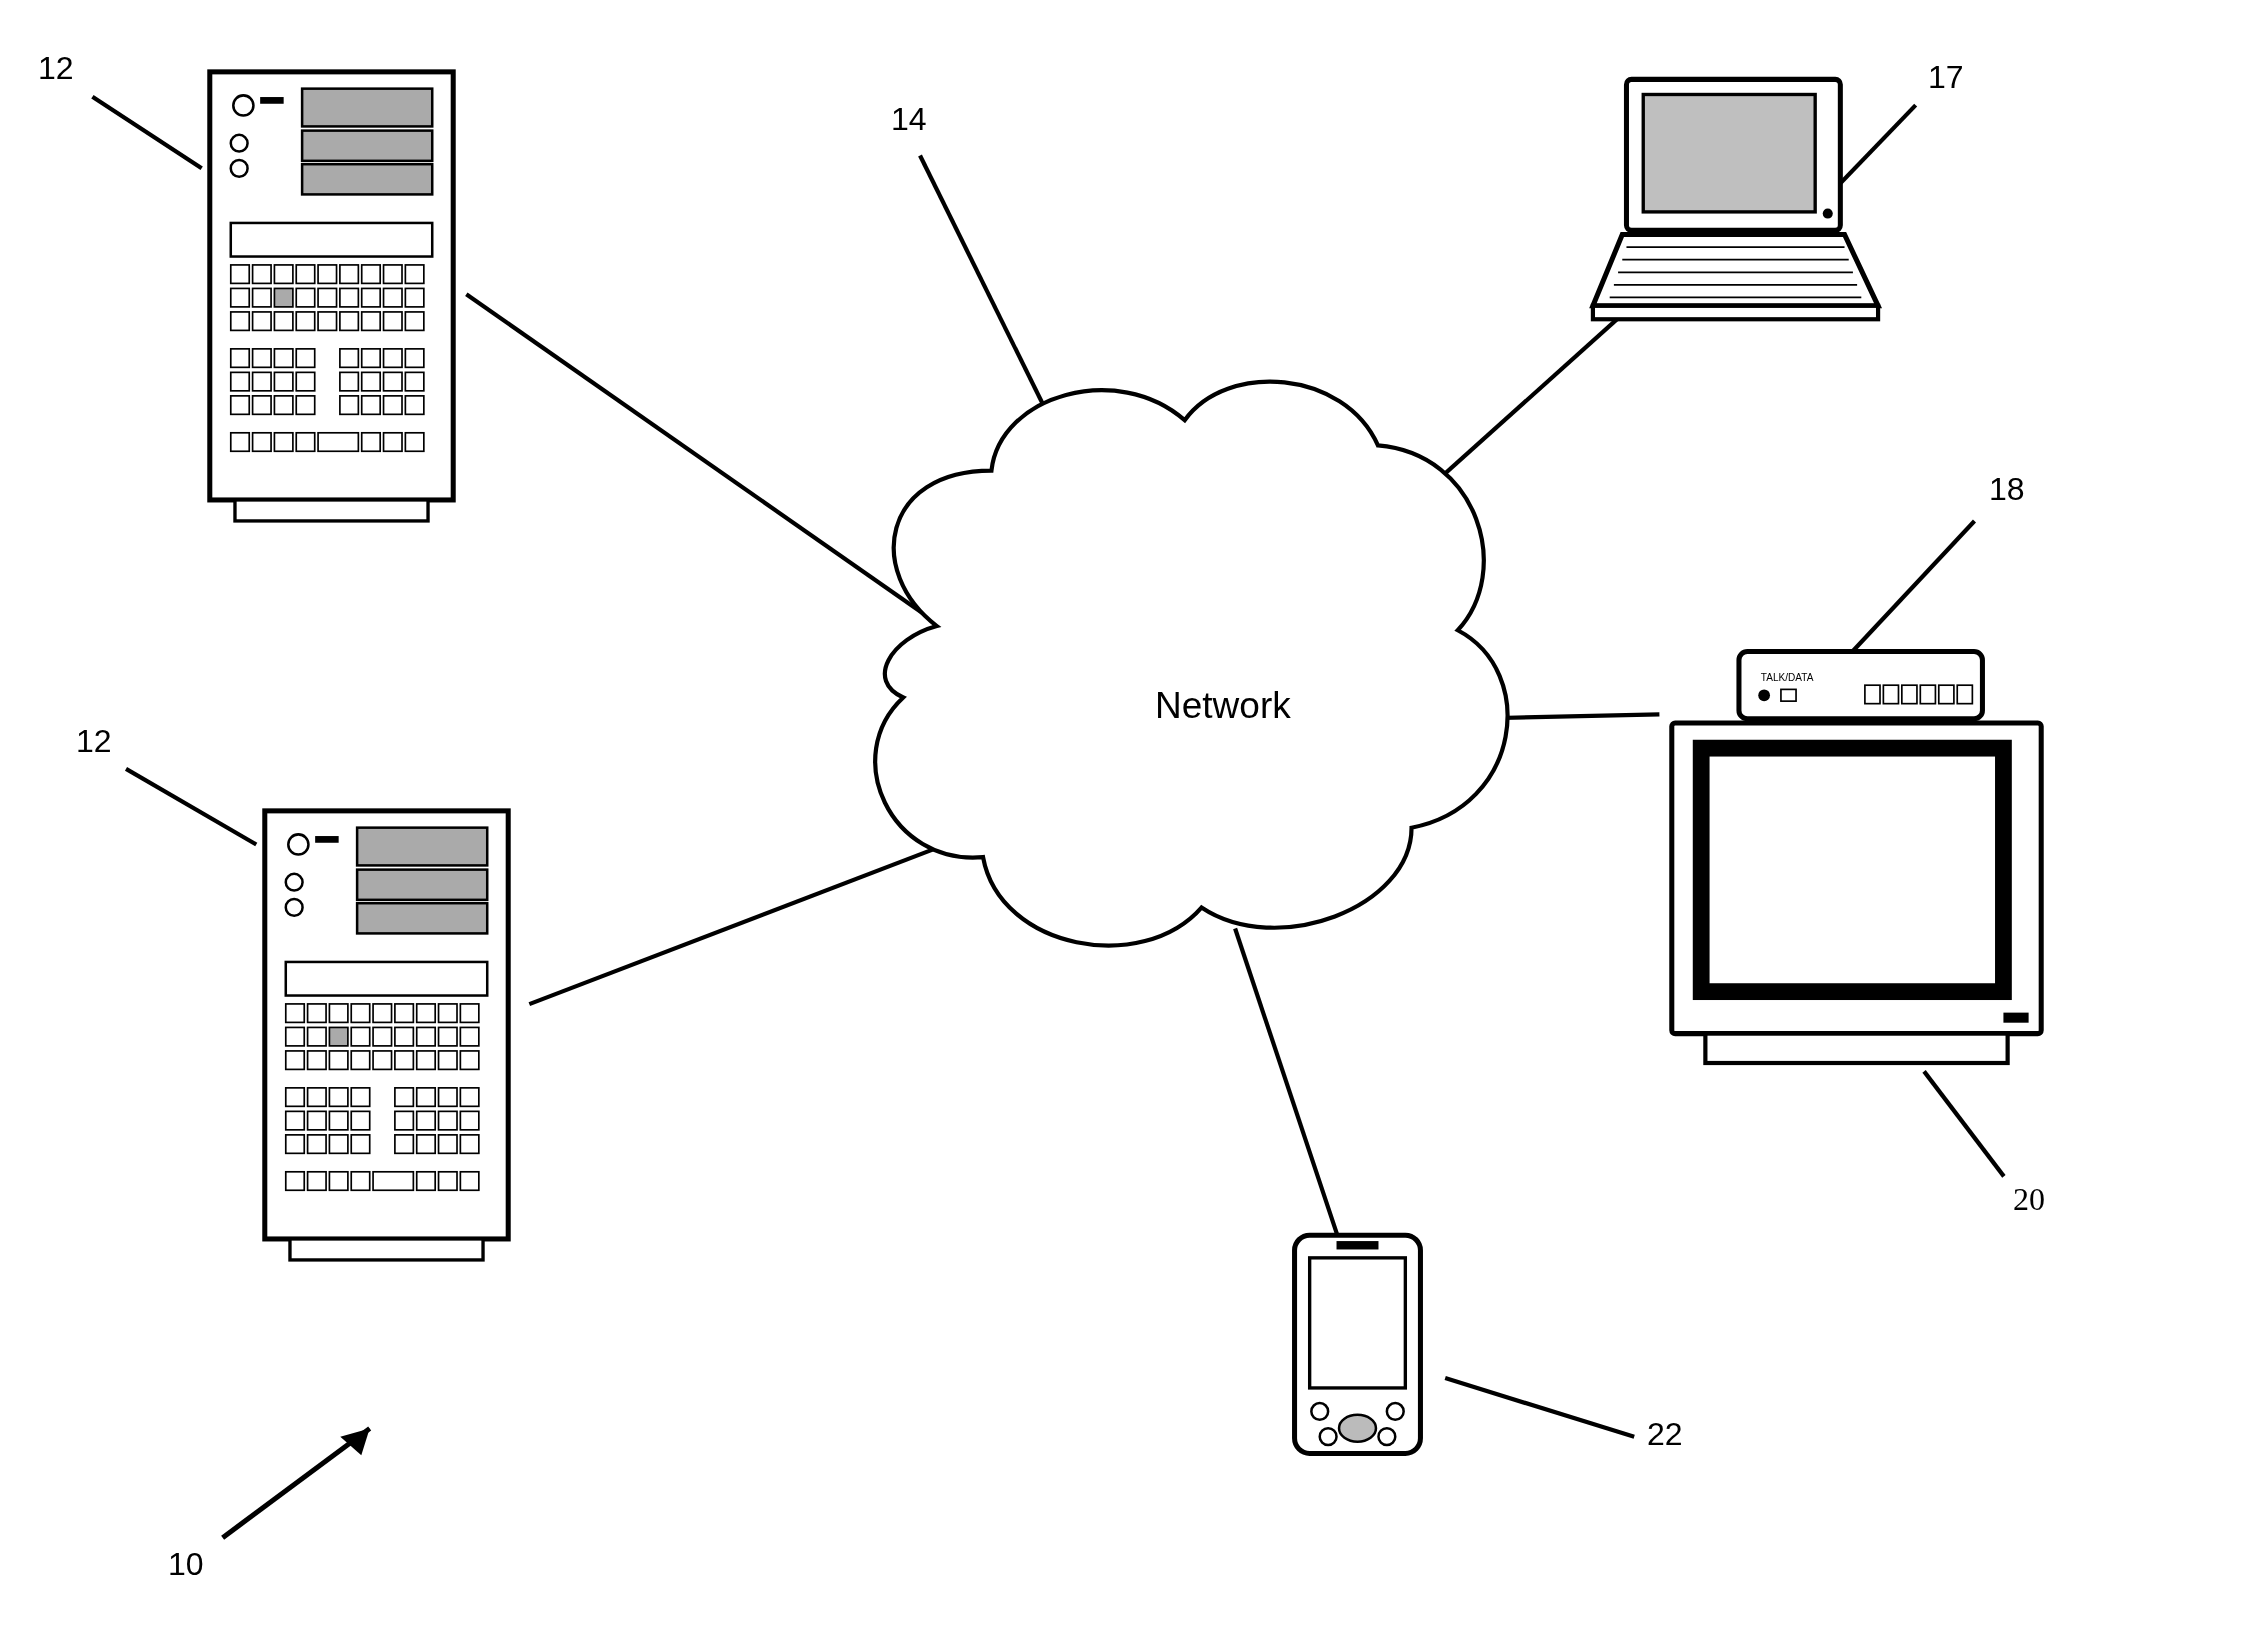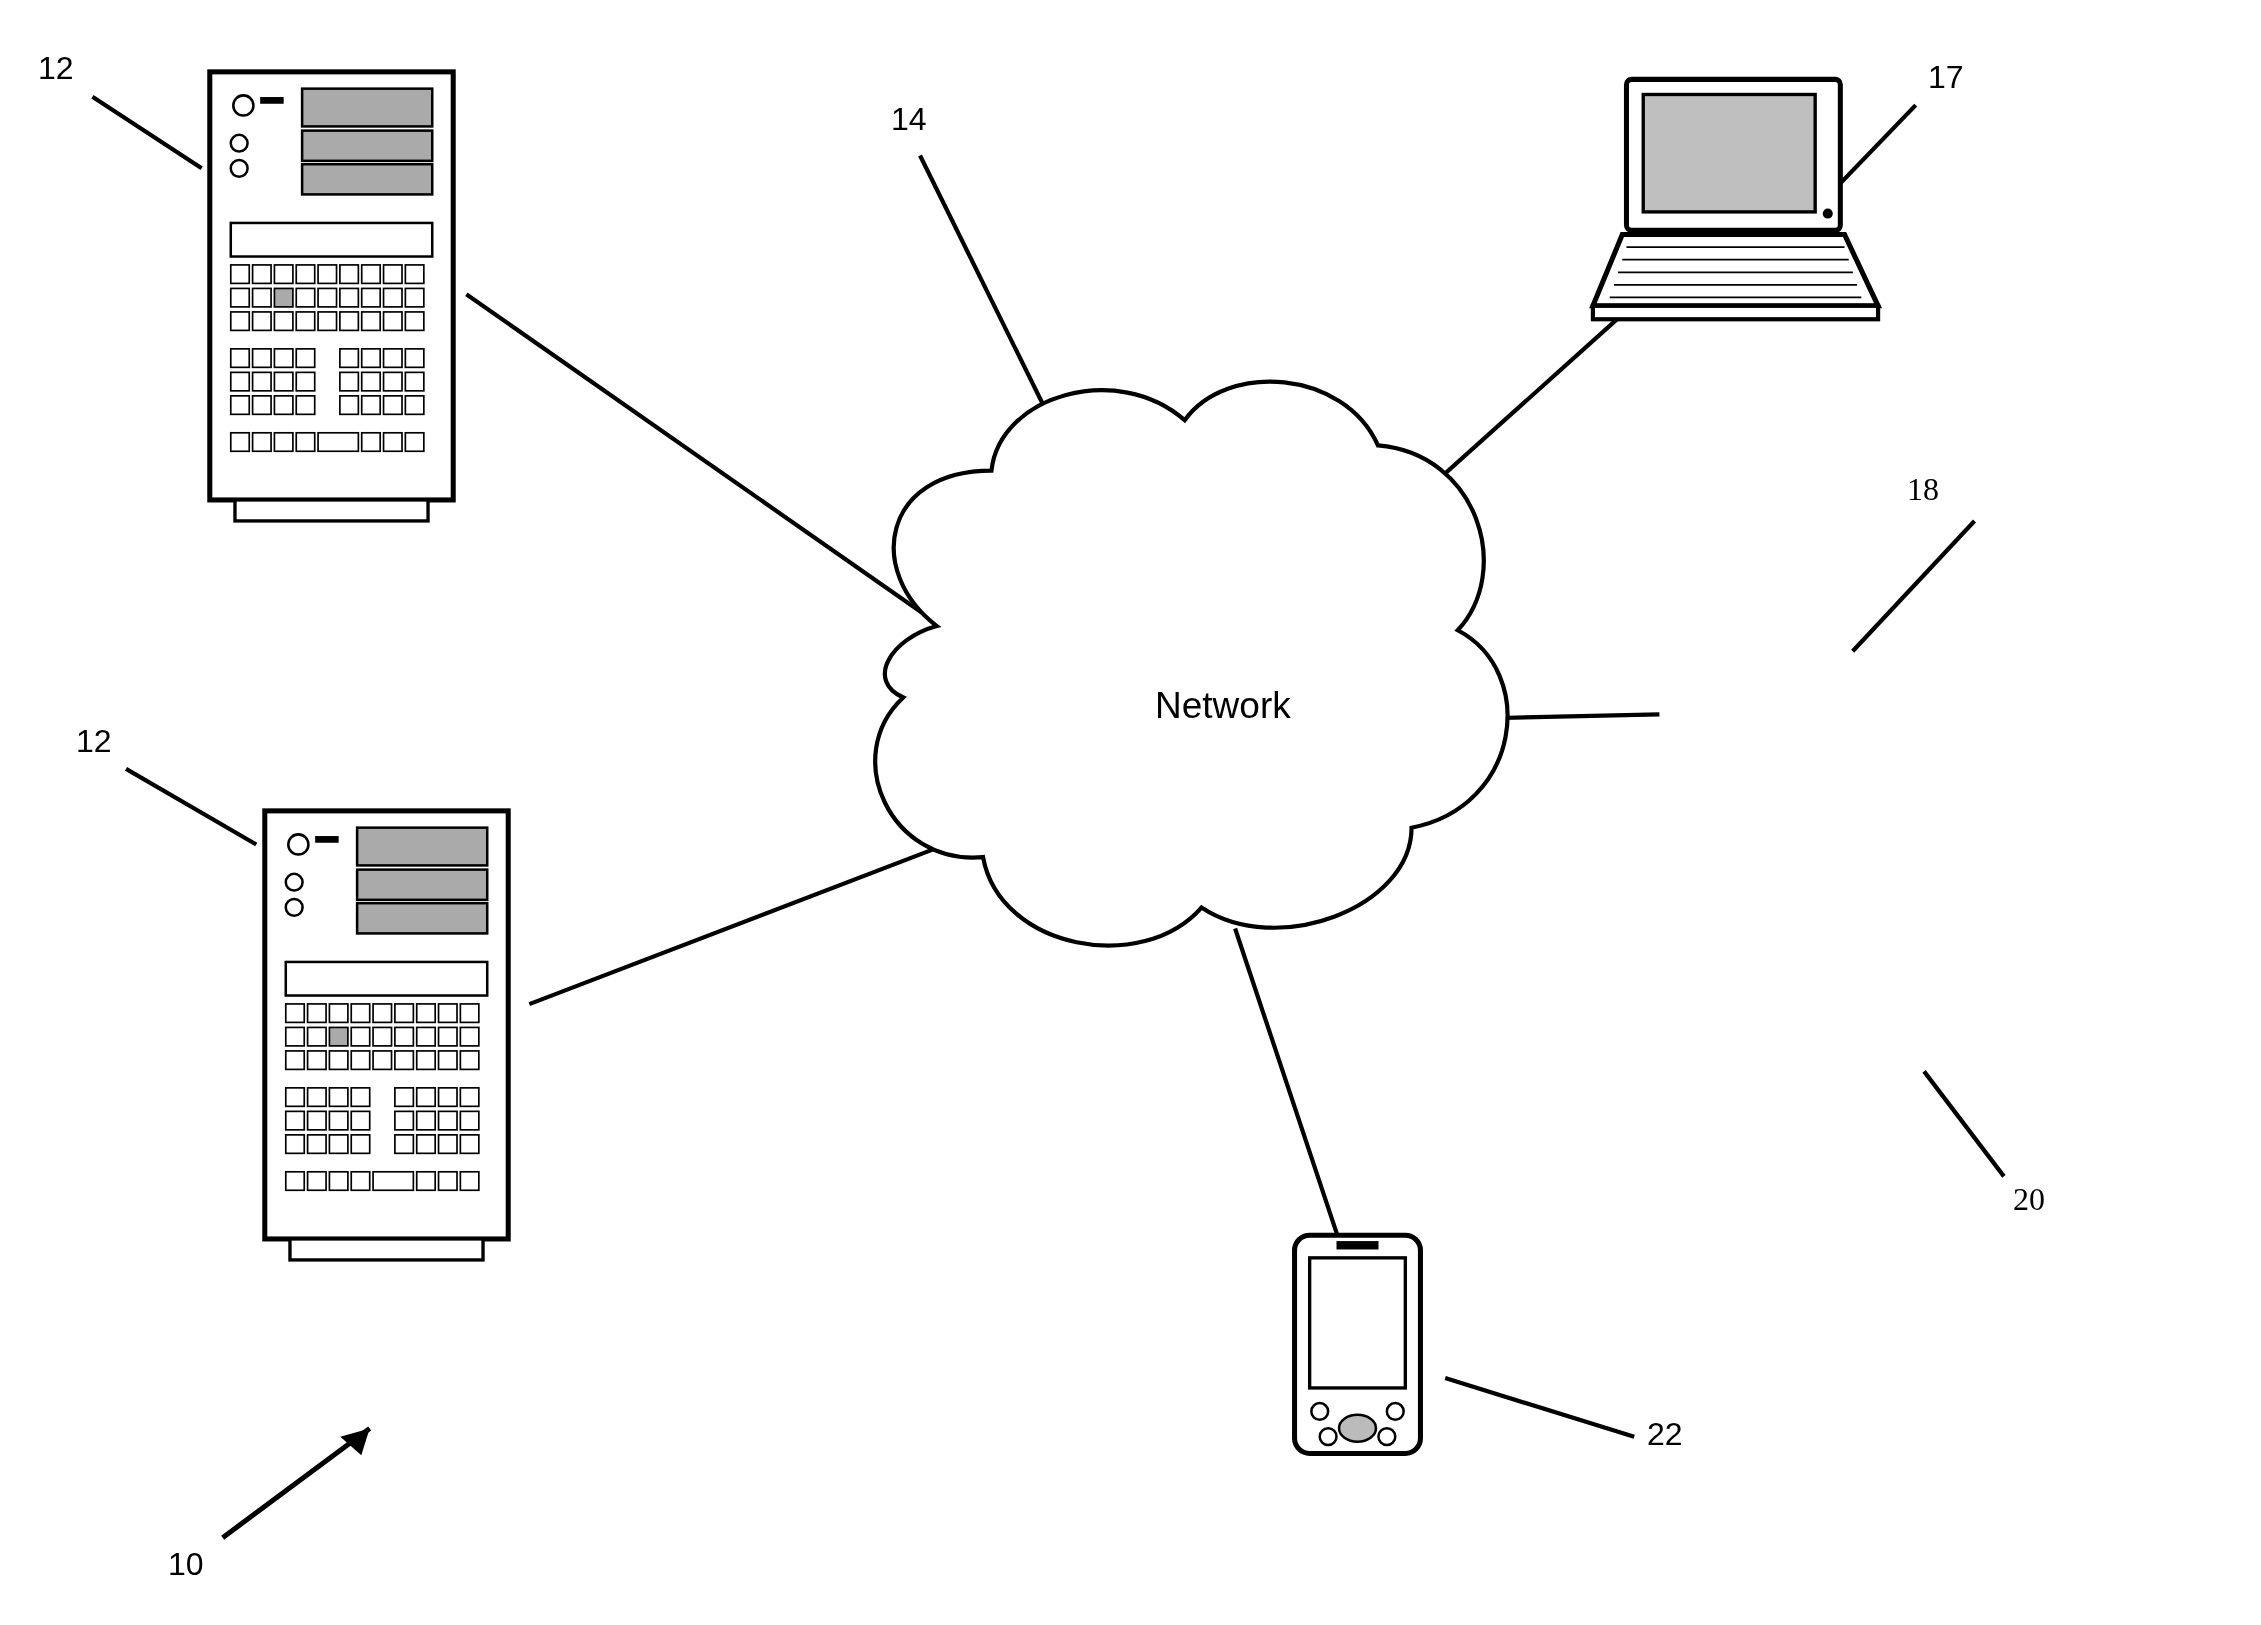--- a/index.html
+++ b/index.html
@@ -285,38 +285,62 @@
       <g stroke="#000" stroke-width="2">
         <line x1="55" y1="210" x2="315" y2="210"></line>
         <line x1="50" y1="225" x2="320" y2="225"></line>
         <line x1="45" y1="240" x2="325" y2="240"></line>
         <line x1="40" y1="255" x2="330" y2="255"></line>
         <line x1="35" y1="270" x2="335" y2="270"></line>
       </g>
     </svg>
   </div>
 
+  <div class="node" style="left:1655px; top:643px;">
+    <svg width="403" height="437" viewBox="0 0 480 520">
+
+      <rect x="100" y="10" width="290" height="80" rx="10" fill="#fff" stroke="#000" stroke-width="6"></rect>
+      <circle cx="130" cy="62" r="7" fill="#000"></circle>
+      <rect x="150" y="55" width="18" height="14" fill="#fff" stroke="#000" stroke-width="2"></rect>
+      <text x="126" y="45" font-size="12" fill="#000">TALK/DATA</text>
+      <g fill="#fff" stroke="#000" stroke-width="2">
+        <rect x="250" y="50" width="18" height="22"></rect>
+          <rect x="272" y="50" width="18" height="22"></rect>
+          <rect x="294" y="50" width="18" height="22"></rect>
+          <rect x="316" y="50" width="18" height="22"></rect>
+          <rect x="338" y="50" width="18" height="22"></rect>
+          <rect x="360" y="50" width="18" height="22"></rect>
+      </g>
+
+      <rect x="20" y="95" width="440" height="370" rx="4" fill="#fff" stroke="#000" stroke-width="6"></rect>
+
+      <rect x="55" y="125" width="360" height="290" fill="#fff" stroke="#000" stroke-width="20"></rect>
+      <rect x="415" y="440" width="30" height="12" fill="#000"></rect>
+
+      <rect x="60" y="465" width="360" height="35" fill="#fff" stroke="#000" stroke-width="5"></rect>
+    </svg>
+  </div>
 
   <div class="node" style="left:1286px; top:1231px;">
     <svg width="143" height="235" viewBox="0 0 170 280">
       <rect x="10" y="5" width="150" height="260" rx="18" fill="#fff" stroke="#000" stroke-width="6"></rect>
       <rect x="28" y="32" width="114" height="155" fill="#fff" stroke="#000" stroke-width="4"></rect>
       <rect x="60" y="12" width="50" height="10" fill="#000"></rect>
 
       <circle cx="40" cy="215" r="10" fill="#fff" stroke="#000" stroke-width="3"></circle>
       <circle cx="130" cy="215" r="10" fill="#fff" stroke="#000" stroke-width="3"></circle>
       <circle cx="50" cy="245" r="10" fill="#fff" stroke="#000" stroke-width="3"></circle>
       <circle cx="120" cy="245" r="10" fill="#fff" stroke="#000" stroke-width="3"></circle>
       <ellipse cx="85" cy="235" rx="22" ry="16" fill="#bbb" stroke="#000" stroke-width="3"></ellipse>
     </svg>
   </div>
 
   <div class="label" style="left:38px; top:50px;">12</div>
   <div class="label" style="left:76px; top:723px;">12</div>
   <div class="label" style="left:891px; top:101px;">14</div>
   <div class="label" style="left:1928px; top:59px;">17</div>
-  <div class="label" style="left:1907px; top:471px;font-family:Liberation Serif, serif;">18</div>
+  <div class="label" style="left:1989px; top:471px;">18</div>
   <div class="label" style="left:2013px; top:1181px;font-family:Liberation Serif, serif;">20</div>
   <div class="label" style="left:1647px; top:1416px;">22</div>
   <div class="label" style="left:168px; top:1546px;">10</div>
 
 </div>
 
 
 </body></html>

